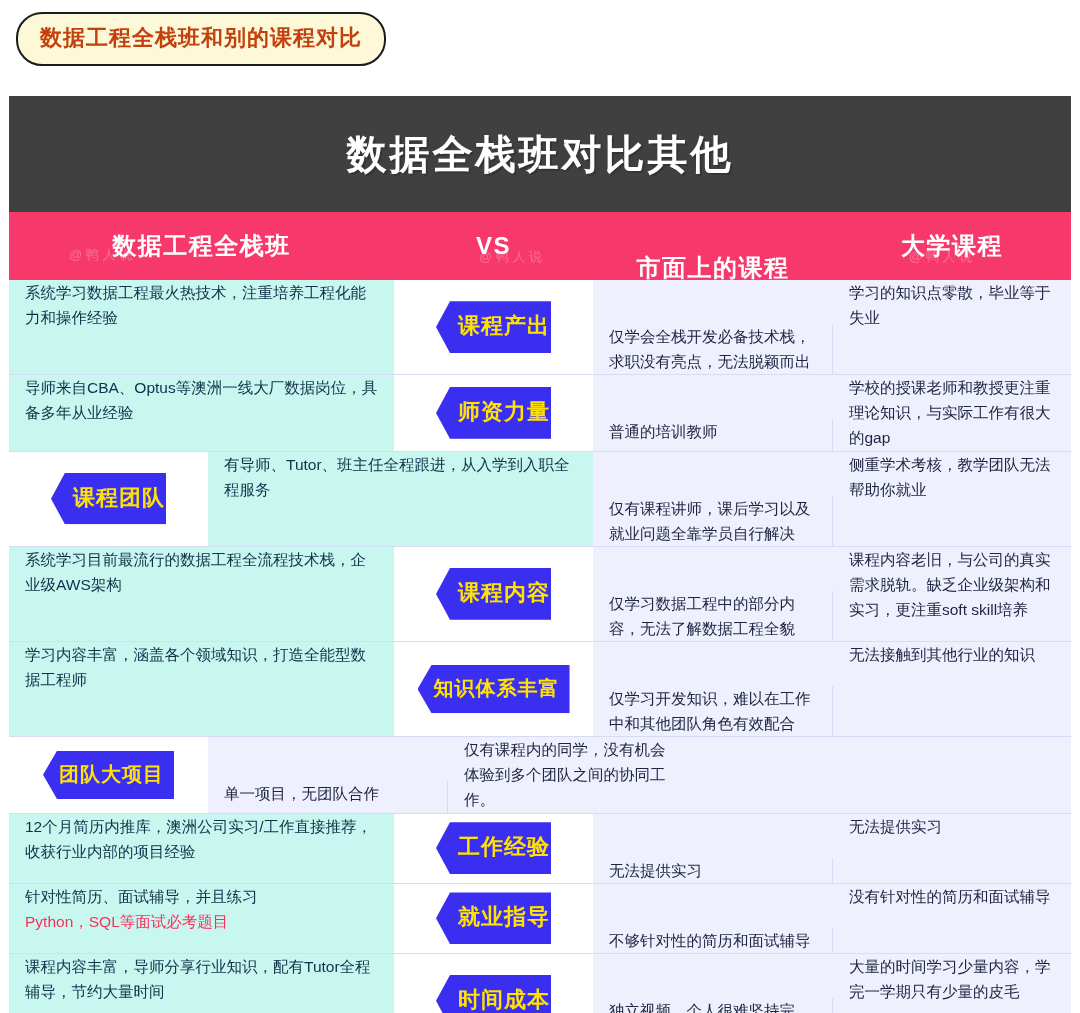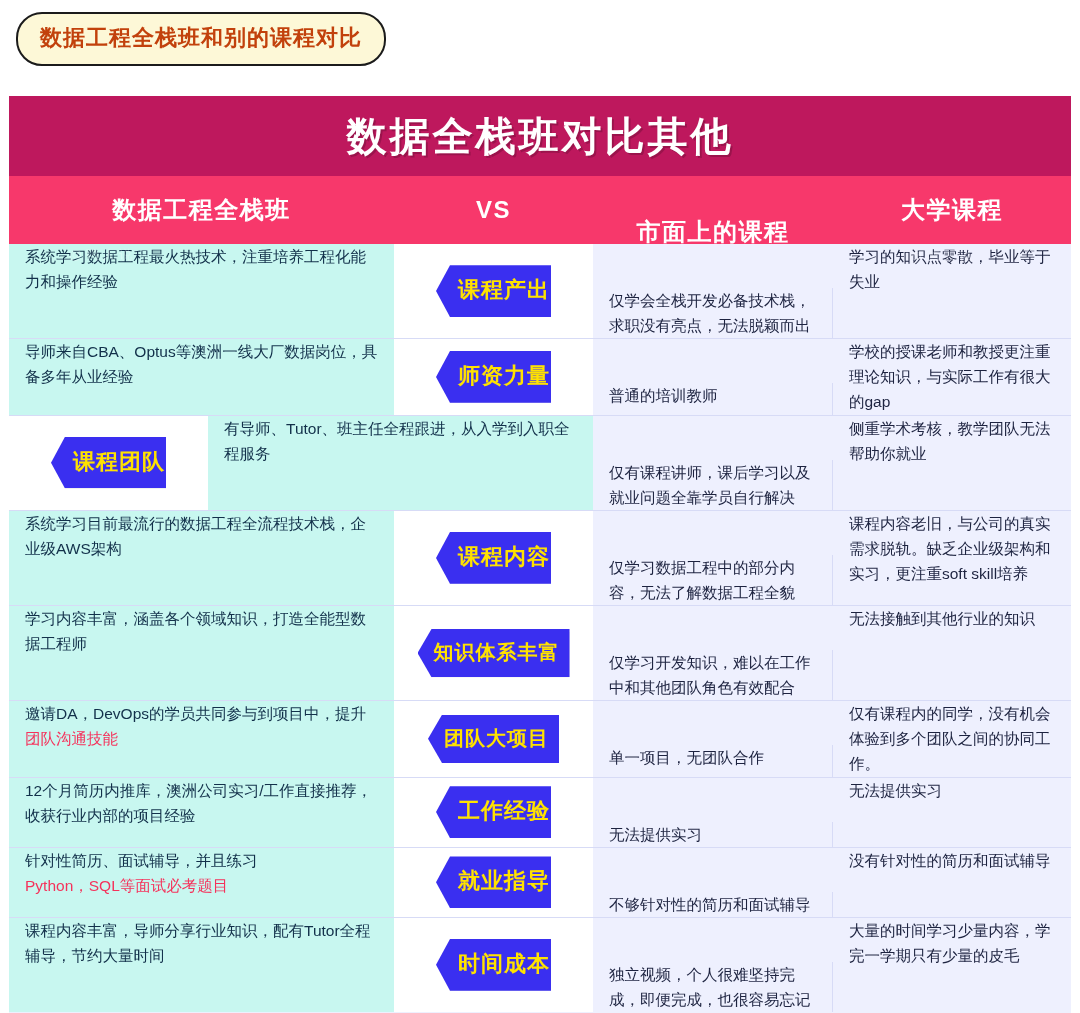--- a/index.html
+++ b/index.html
@@ -29,22 +29,22 @@
   .card {
     position: absolute;
     left: 9px;
     top: 96px;
     width: 1062px;
     height: 917px;
     background: #eef0fe;
     overflow: hidden;
   }
   .title-band {
-    background: #be185d;
-    height: 80px;
+    background: #404040;
+    height: 116px;
     display: flex;
     align-items: center;
     justify-content: center;
   }
   .title-band .title {
     color: #ffffff;
     font-size: 40px;
     font-weight: bold;
     letter-spacing: 3px;
     text-shadow: 2px 2px 0 rgba(0,0,0,0.18);
@@ -185,21 +185,20 @@
     <div class="row">
       <div class="cell c1">学习内容丰富，涵盖各个领域知识，打造全能型数据工程师</div>
       <div class="cell c2">
         <span class="tag wide">知识体系丰富</span>
       </div>
       <div class="cell c3">仅学习开发知识，难以在工作中和其他团队角色有效配合</div>
       <div class="cell c4">无法接触到其他行业的知识</div>
     </div>
 
     <div class="row">
-      <div class="cell c1"><span>邀请DA，DevOps的学员共同参与到项目中，提升</span><span class="hl">团队沟通技能</span></div>
       <div class="cell c2">
         <span class="tag wide">团队大项目</span>
       </div>
       <div class="cell c3">单一项目，无团队合作</div>
       <div class="cell c4">仅有课程内的同学，没有机会体验到多个团队之间的协同工作。</div>
     </div>
 
     <div class="row">
       <div class="cell c1">12个月简历内推库，澳洲公司实习/工作直接推荐，收获行业内部的项目经验</div>
       <div class="cell c2">

